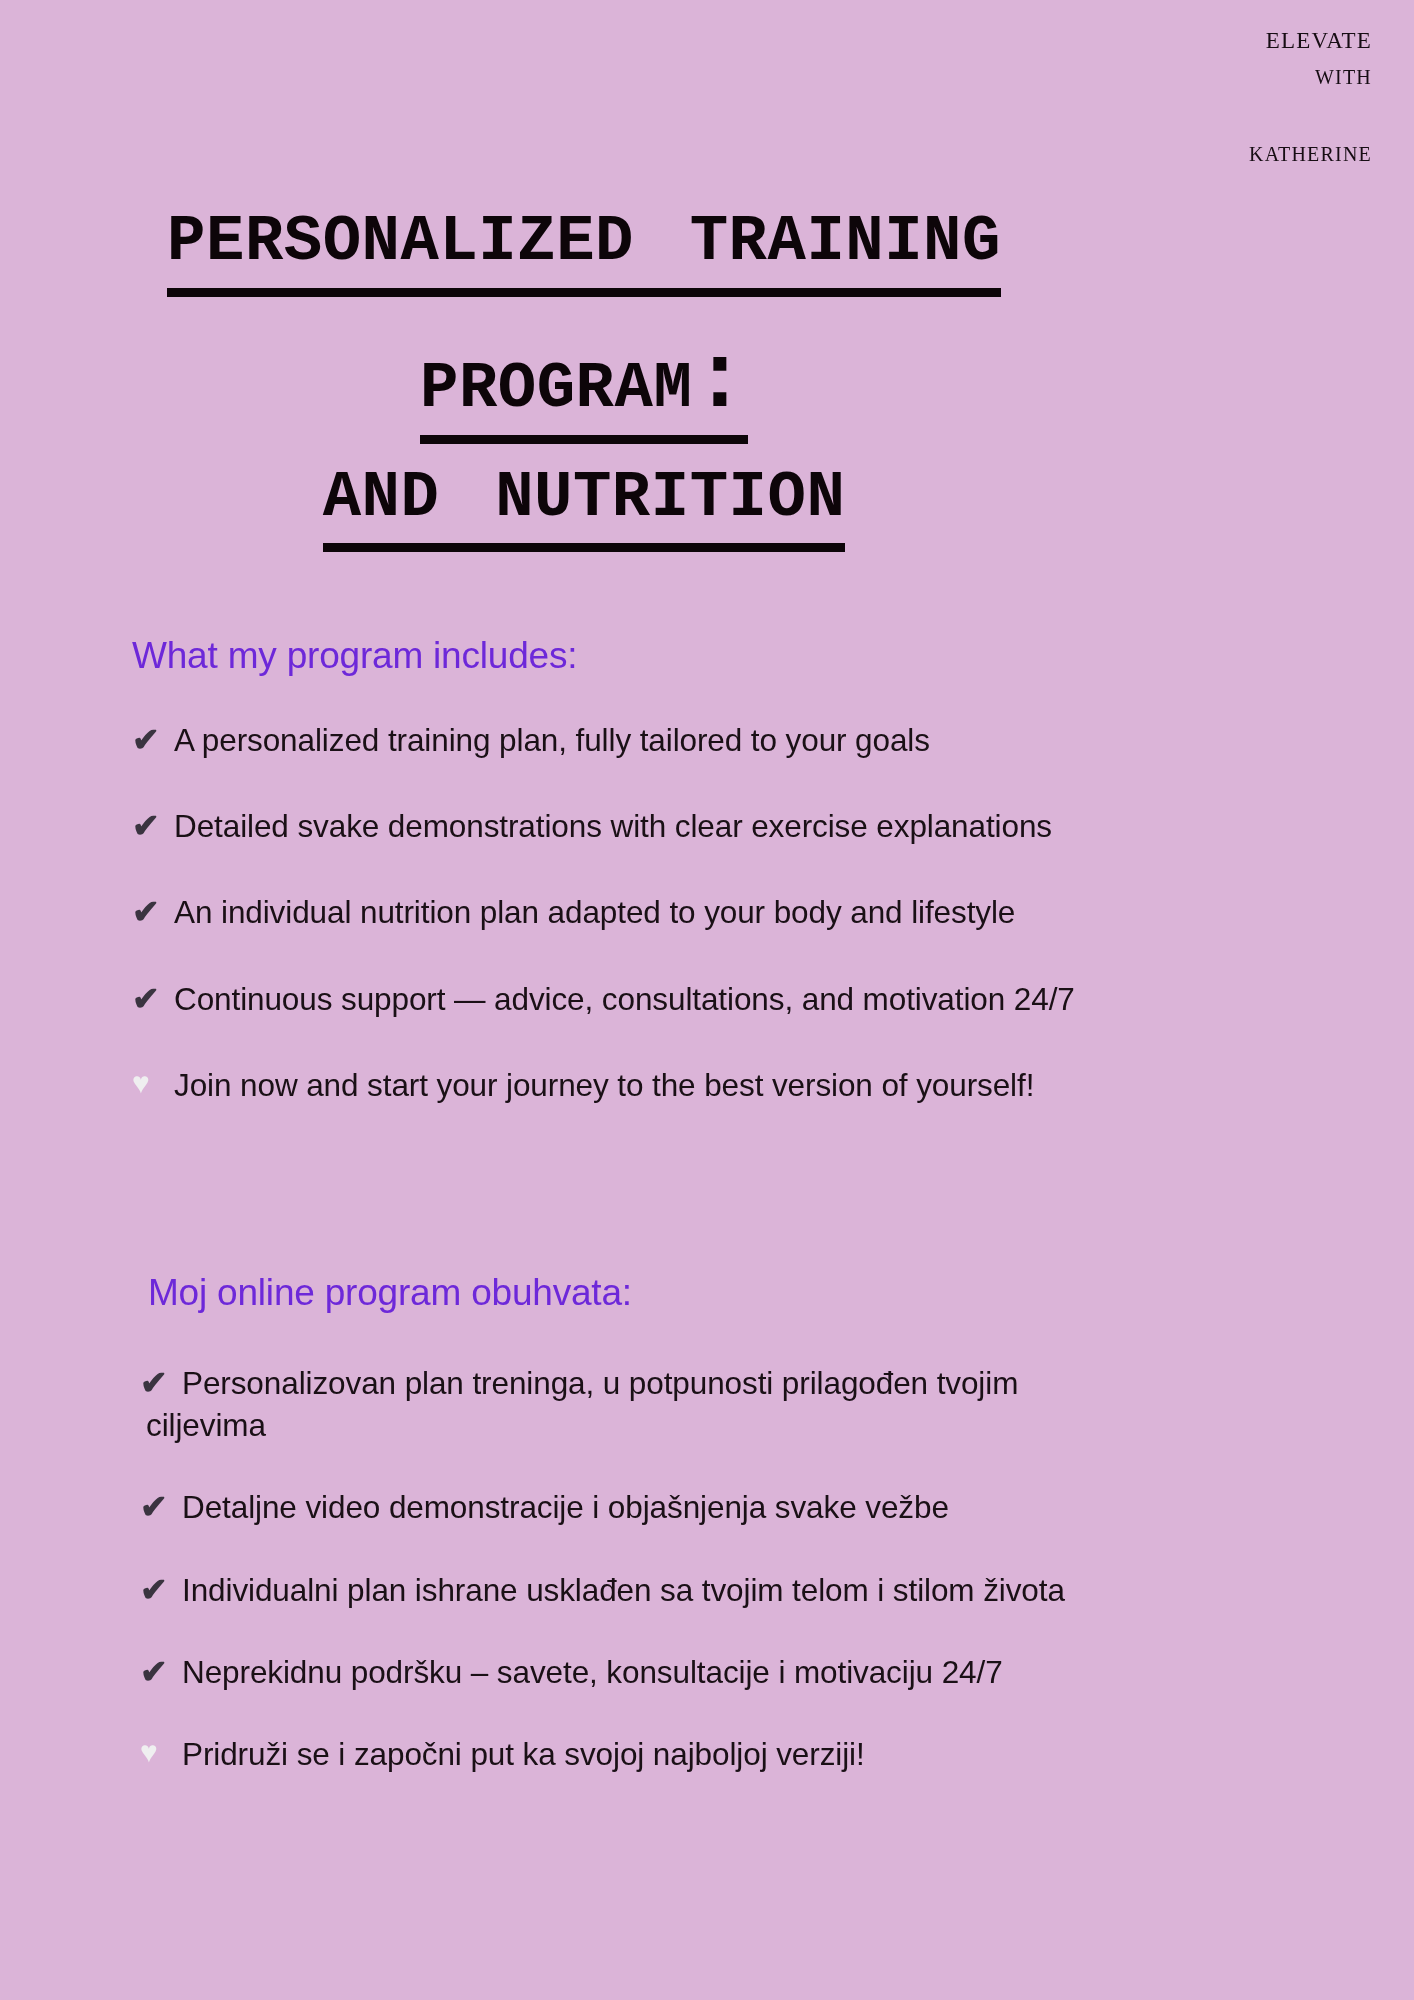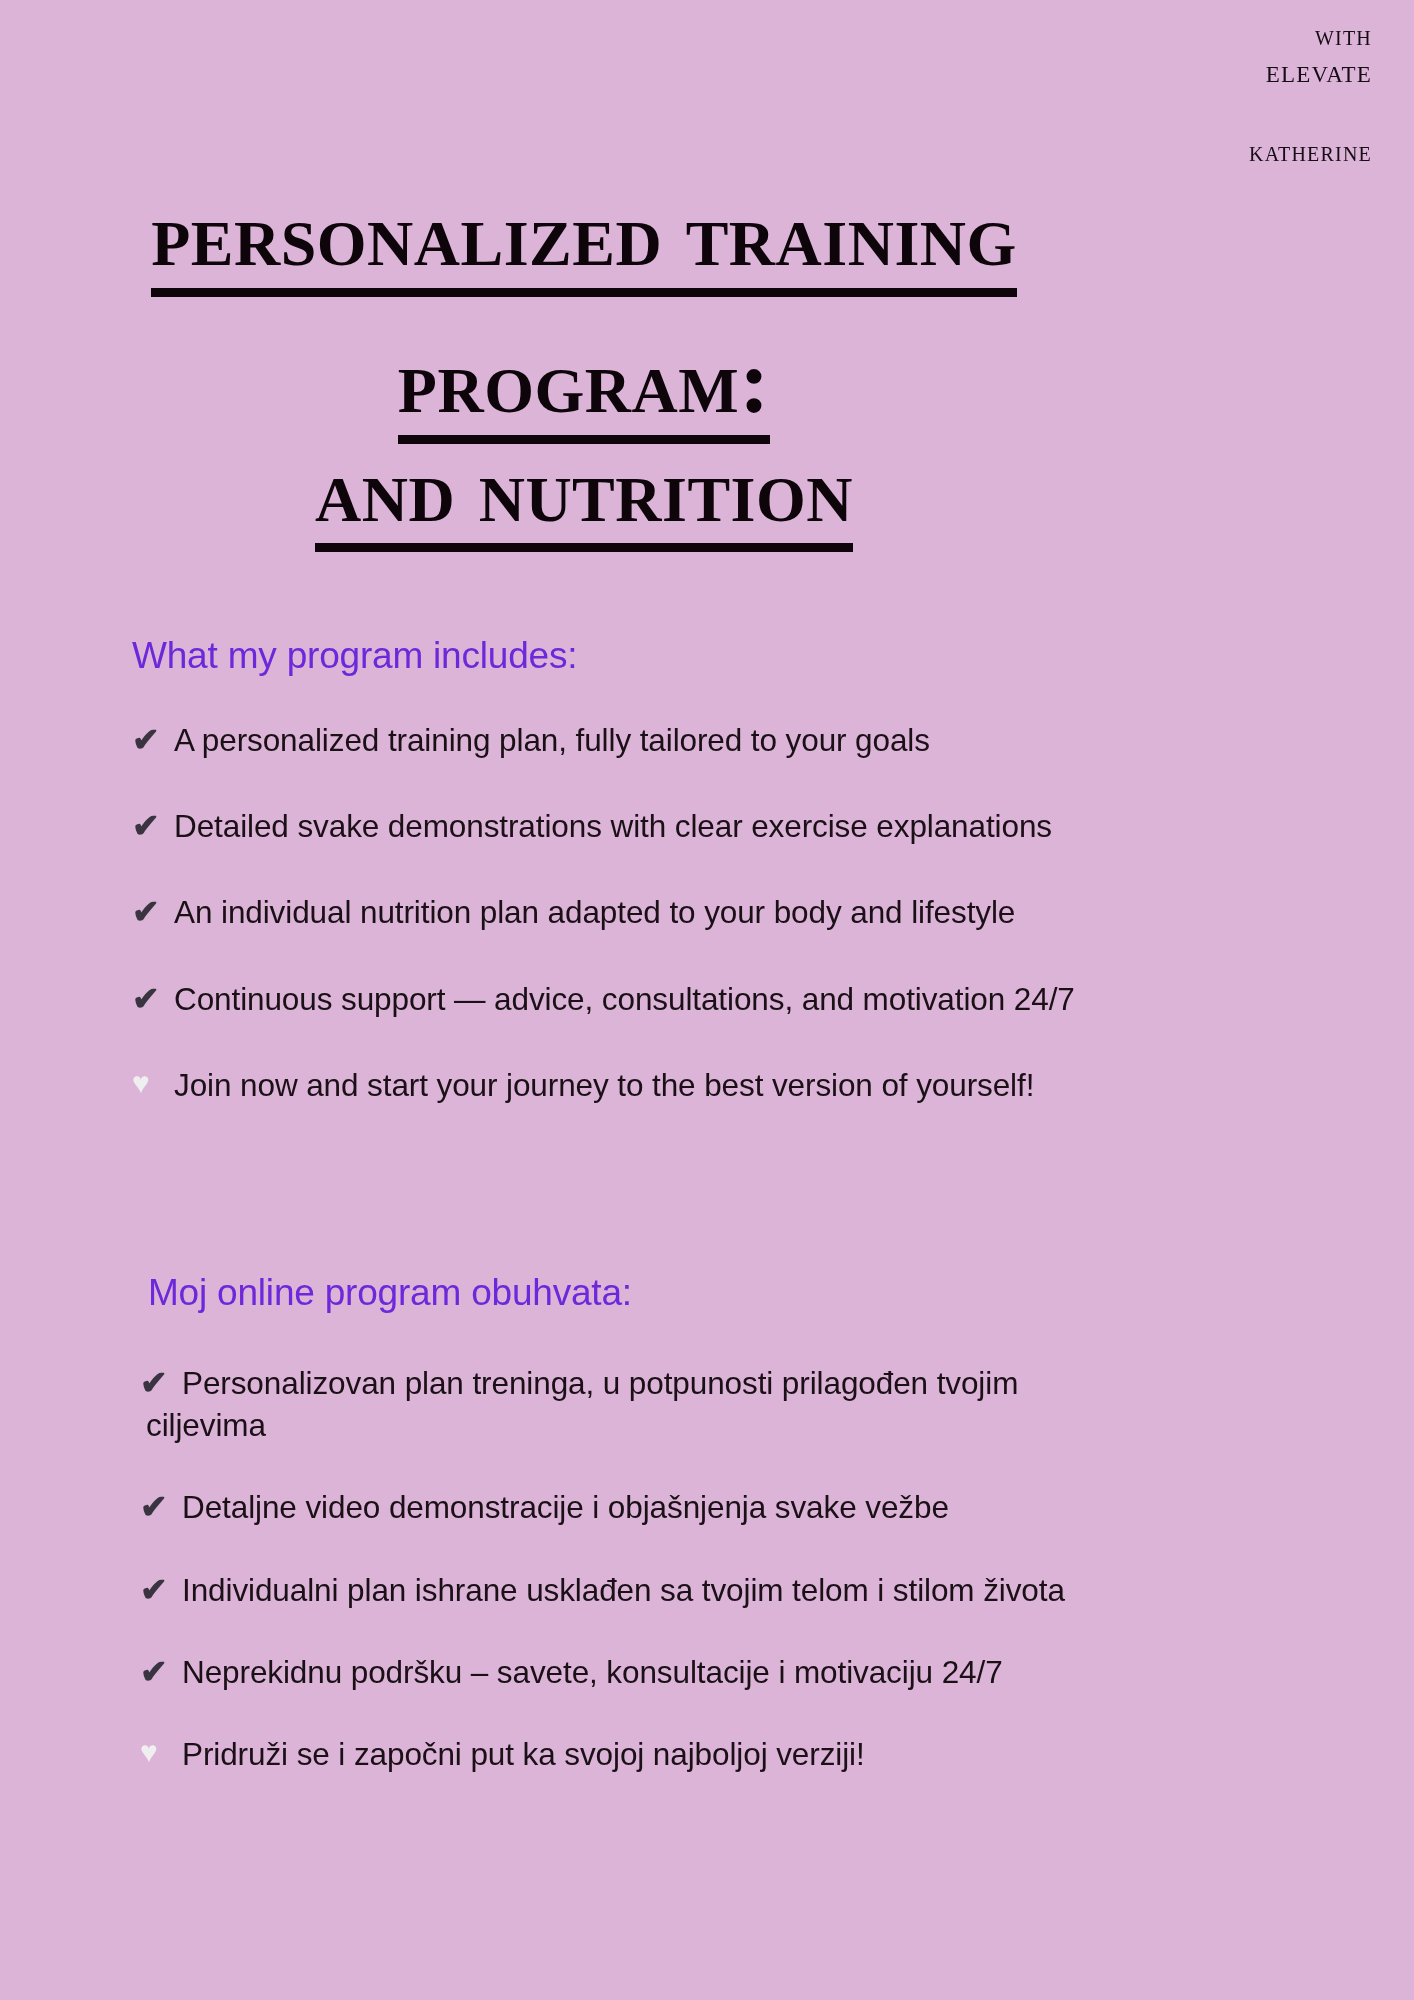--- a/index.html
+++ b/index.html
@@ -42,21 +42,21 @@
   .brand-2 { font-size:29px; }
   .brand-3 { font-size:29px;margin-top:43px; }
 
   
   .title-block {
     position:absolute;
     top:188px;
     left:0;
     width:1168px;
     text-align:center;
-    font-family:Liberation Serif, serif;
+    font-family:Liberation Mono, monospace;
   }
   .title-line {
     display:block;
     position:relative;
     font-weight:bold;
     font-variant:small-caps;
     text-transform:lowercase;
     letter-spacing:0.5px;
     color:#0d0509;
     line-height:1.02;
@@ -115,22 +115,22 @@
   .btext { flex:1 1 auto; }
   .bullet.wrap .btext { margin-left:-36px; padding-left:36px; text-indent:0; }
   .bullet.wrap .btext .l2 { display:block; margin-left:-36px; }
 </style>
 </head>
 <body>
 
 <div class="poster">
 
   <div class="brand">
+    <span class="brand-line brand-1">Elevate</span>
     <span class="brand-line brand-2">with</span>
-    <span class="brand-line brand-1">Elevate</span>
     <span class="brand-line brand-3">Katherine</span>
   </div>
 
   <div class="title-block">
     <span class="title-line t1"><span class="inner">Personalized Training</span></span>
     <span class="title-line t3"><span class="inner">Program:</span></span>
     <span class="title-line t2"><span class="inner">And Nutrition</span></span>
   </div>
 
   <div class="section sec-en">

